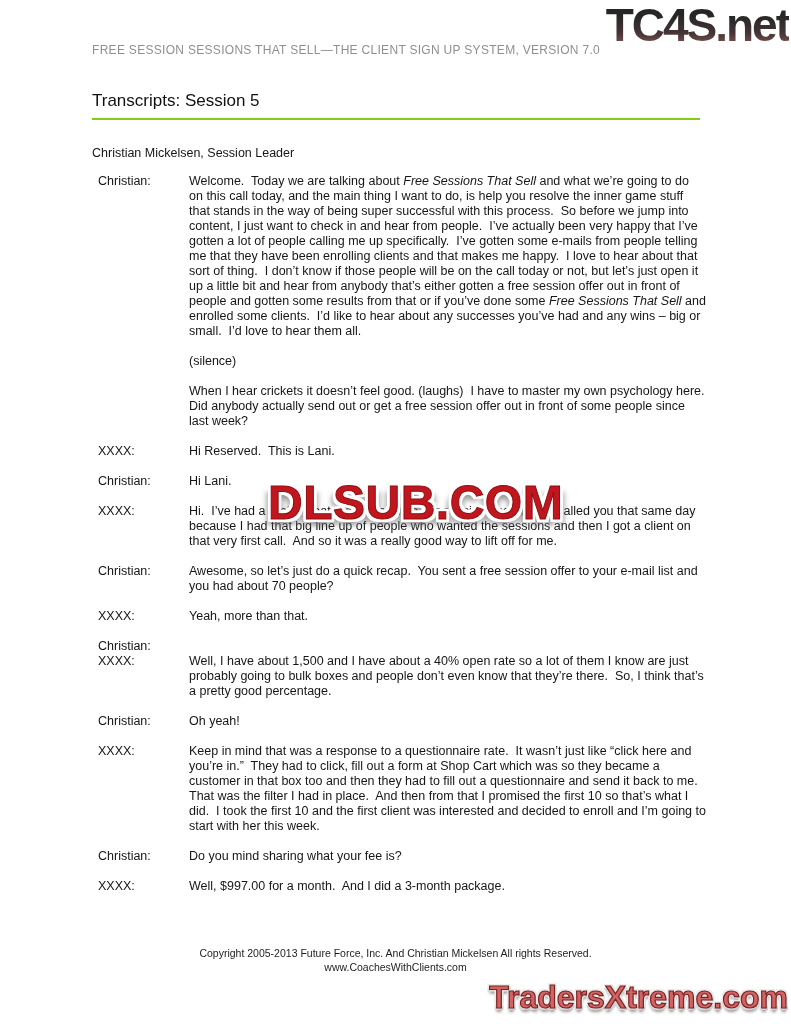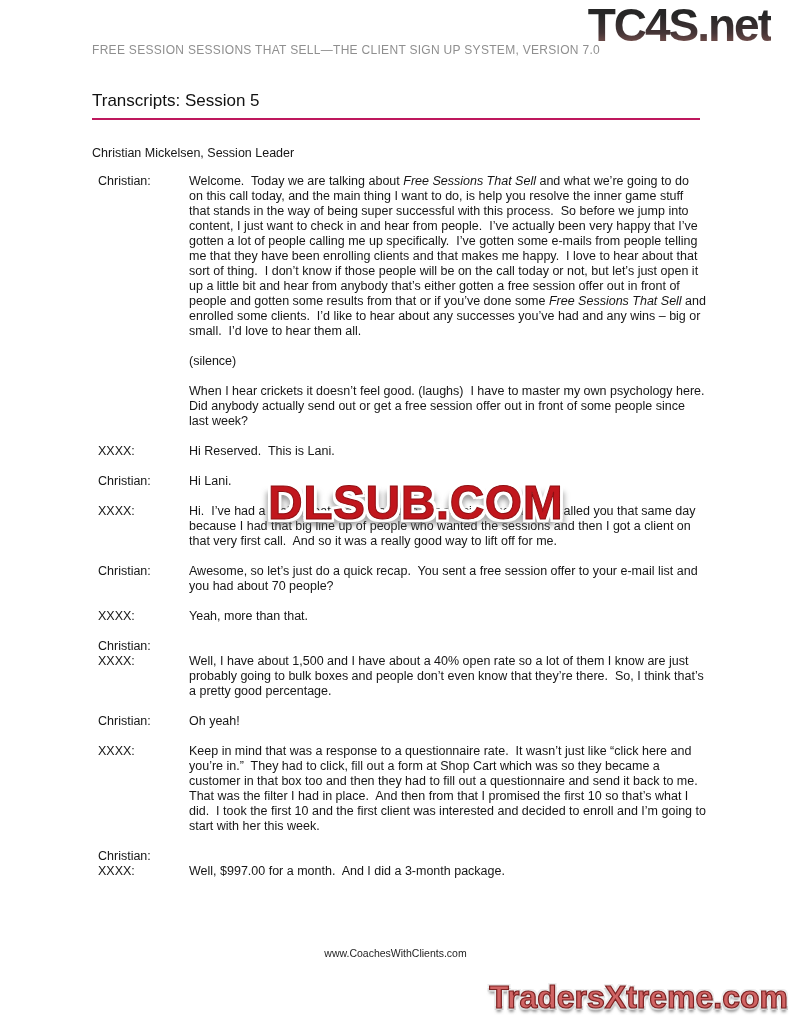--- a/index.html
+++ b/index.html
@@ -19,32 +19,32 @@
     overflow:hidden;
   }
   .doc-header{
     position:absolute;left:92px;top:43px;
     font-size:12px;letter-spacing:0.3px;
     color:var(--header_gray);
     white-space:nowrap;
     text-align:right;
   }
   .tc4s{
-    position:absolute;right:20px;top:0px;
+    position:absolute;right:2px;top:0px;
     font-size:46px;font-weight:bold;letter-spacing:-2px;line-height:1.1;
     background:linear-gradient(180deg,#262626 30%,#453536 65%,#9a645e 100%);
     -webkit-background-clip:text;background-clip:text;color:transparent;
     white-space:nowrap;
     text-align:center;
   }
   .title-block{
     position:absolute;left:92px;top:91px;width:608px;
     font-size:17px;color:#111;
     padding-bottom:7px;
-    border-bottom:2px solid #be185d;
+    border-bottom:2px solid #84cc16;
   }
   .session-leader{
     position:absolute;left:92px;top:146px;
     font-size:12.5px;
     text-align:right;
   }
   .transcript{
     position:absolute;left:92px;top:174px;width:608px;
     font-size:12.5px;line-height:15px;margin-left:6px;
   }
@@ -150,30 +150,34 @@
         </div>
       </div>
       <div class="entry">
         <div class="speaker">XXXX:</div>
         <div class="paras">
           <p class="para"><span>Keep in mind that was a response to a questionnaire rate.  It wasn’t just like “click here and you’re in.”  They had to click, fill out a form at Shop Cart which was so they became a customer in that box too and then they had to fill out a questionnaire and send it back to me.  That was the filter I had in place.  And then from that I promised the first 10 so that’s what I did.  I took the first 10 and the first client was interested and decided to enroll and I’m going to start with her this week.</span></p>
         </div>
       </div>
       <div class="entry">
         <div class="speaker">Christian:</div>
+        <div class="paras">
+          <p class="para"><span>Do you mind sharing what your fee is?</span></p>
+        </div>
       </div>
       <div class="entry">
         <div class="speaker">XXXX:</div>
         <div class="paras">
           <p class="para"><span>Well, $997.00 for a month.  And I did a 3-month package.</span></p>
         </div>
       </div>
     </div>
 
   <div class="watermark">DLSUB.COM</div>
 
   <div class="footer">
+    <div>Copyright 2005-2013 Future Force, Inc. And Christian Mickelsen All rights Reserved.</div>
     <div>www.CoachesWithClients.com</div>
   </div>
 
   <div class="traders">TradersXtreme.com</div>
 
 </div>
 
 </body></html>

